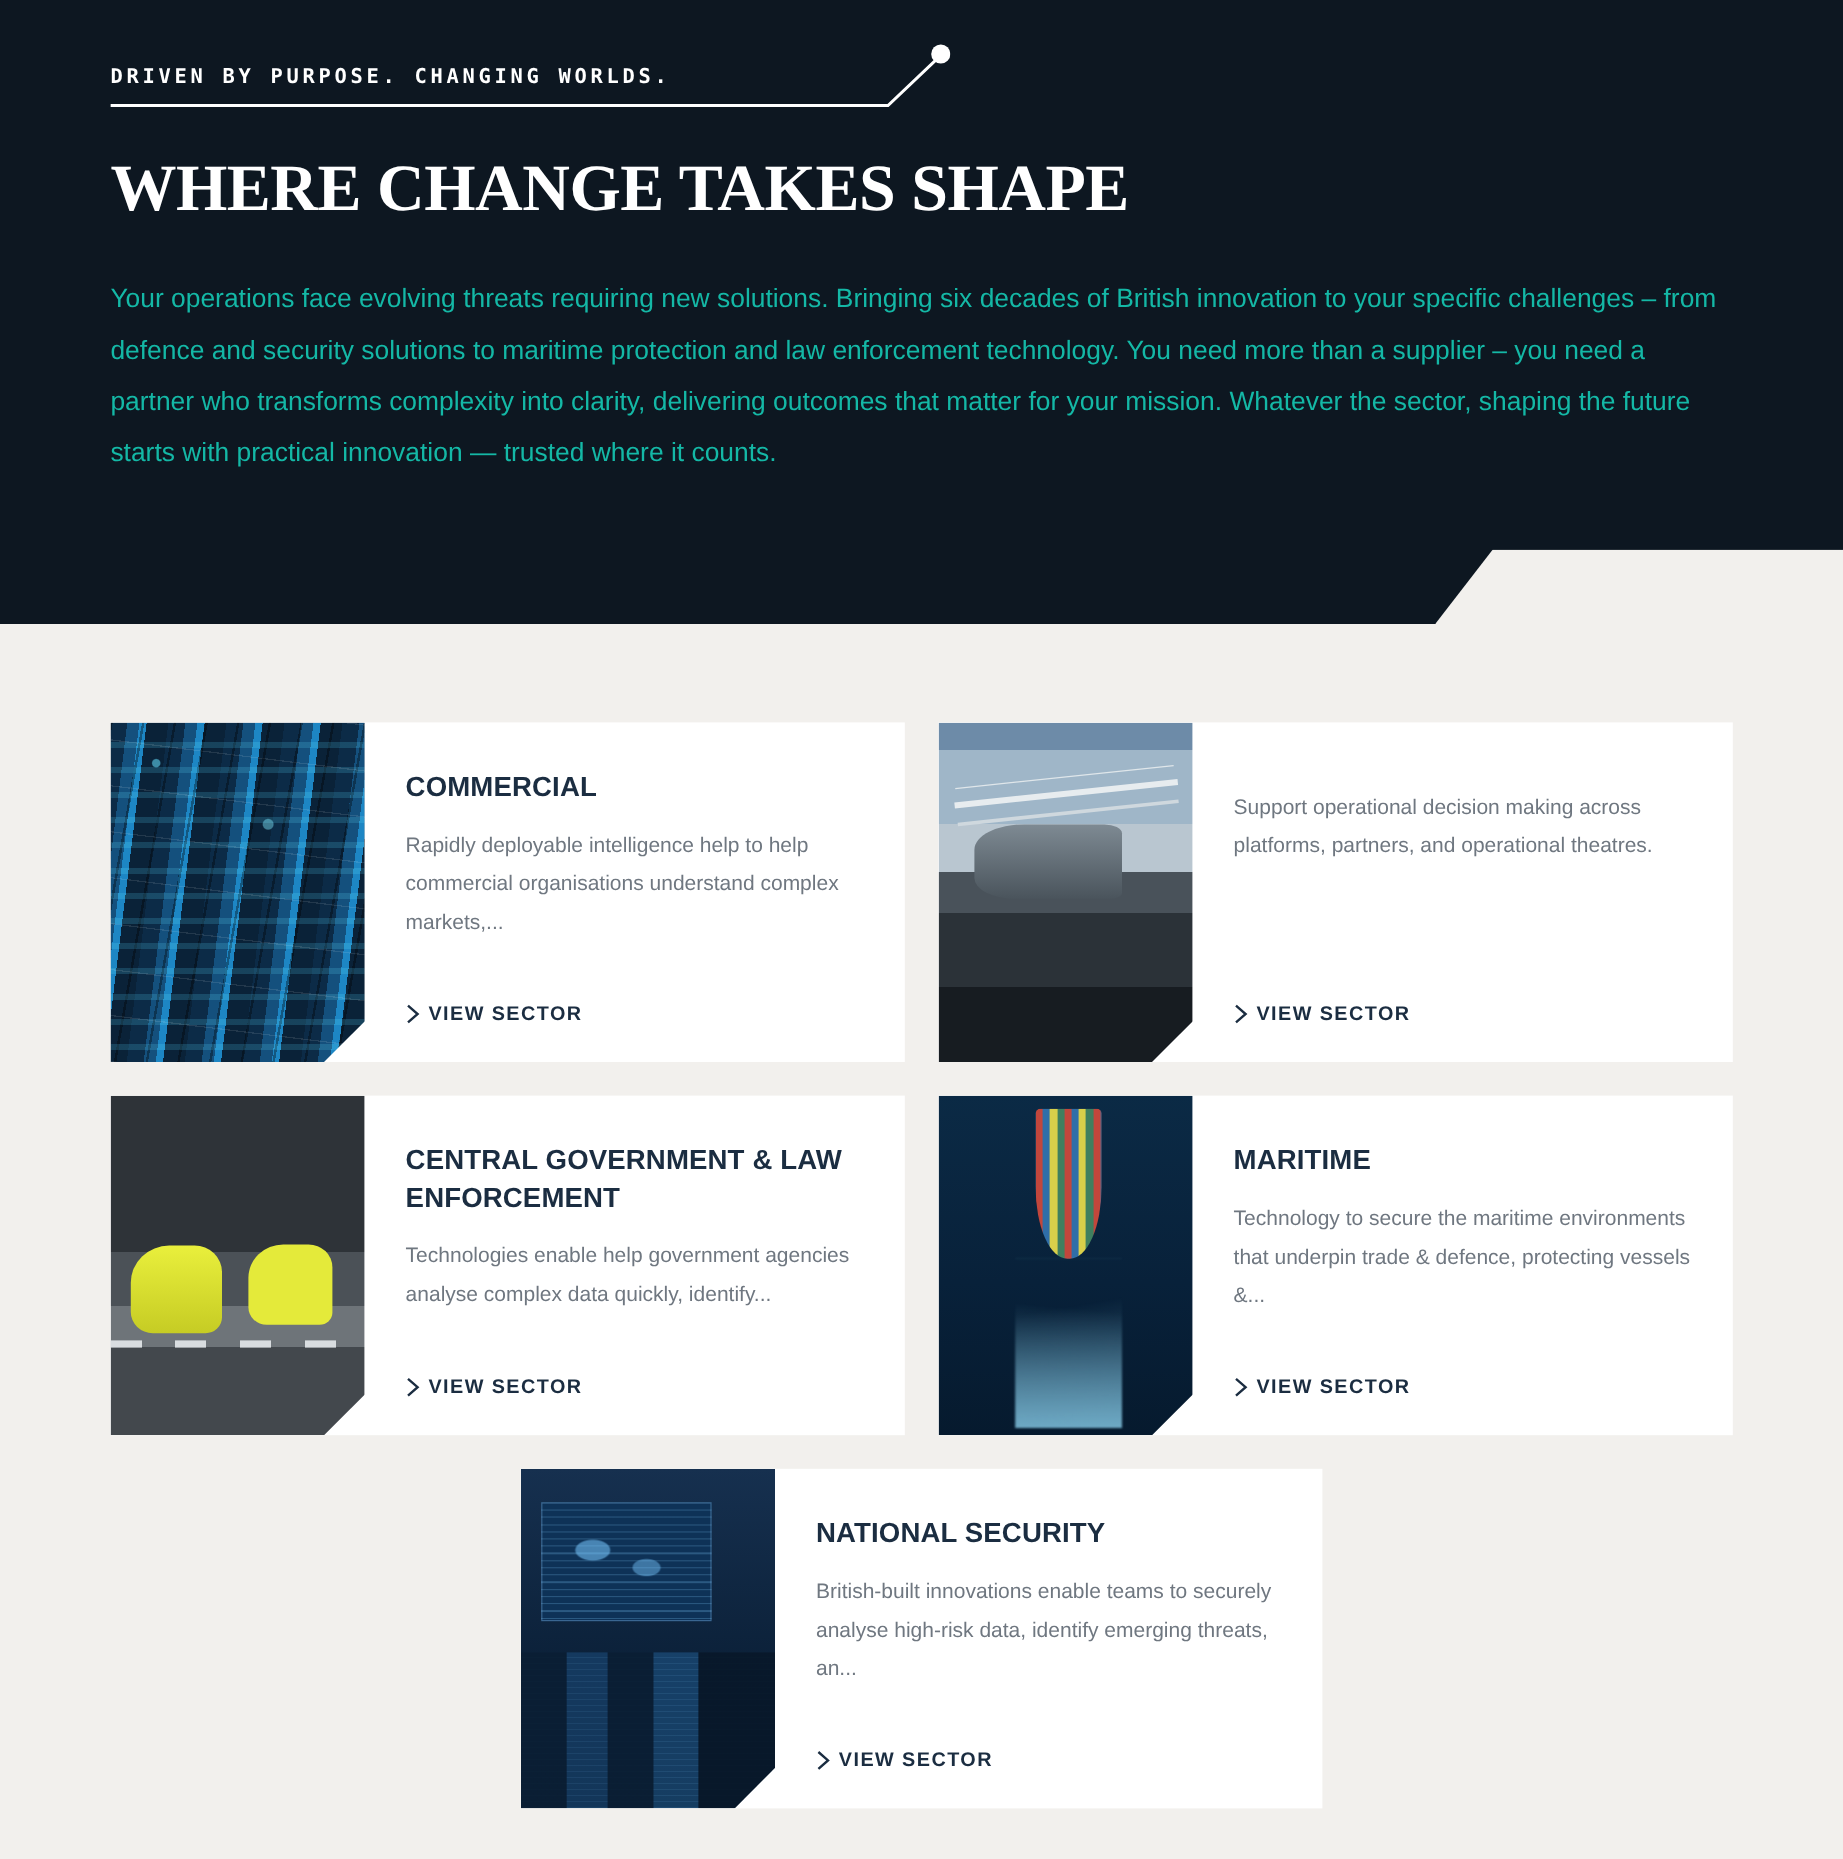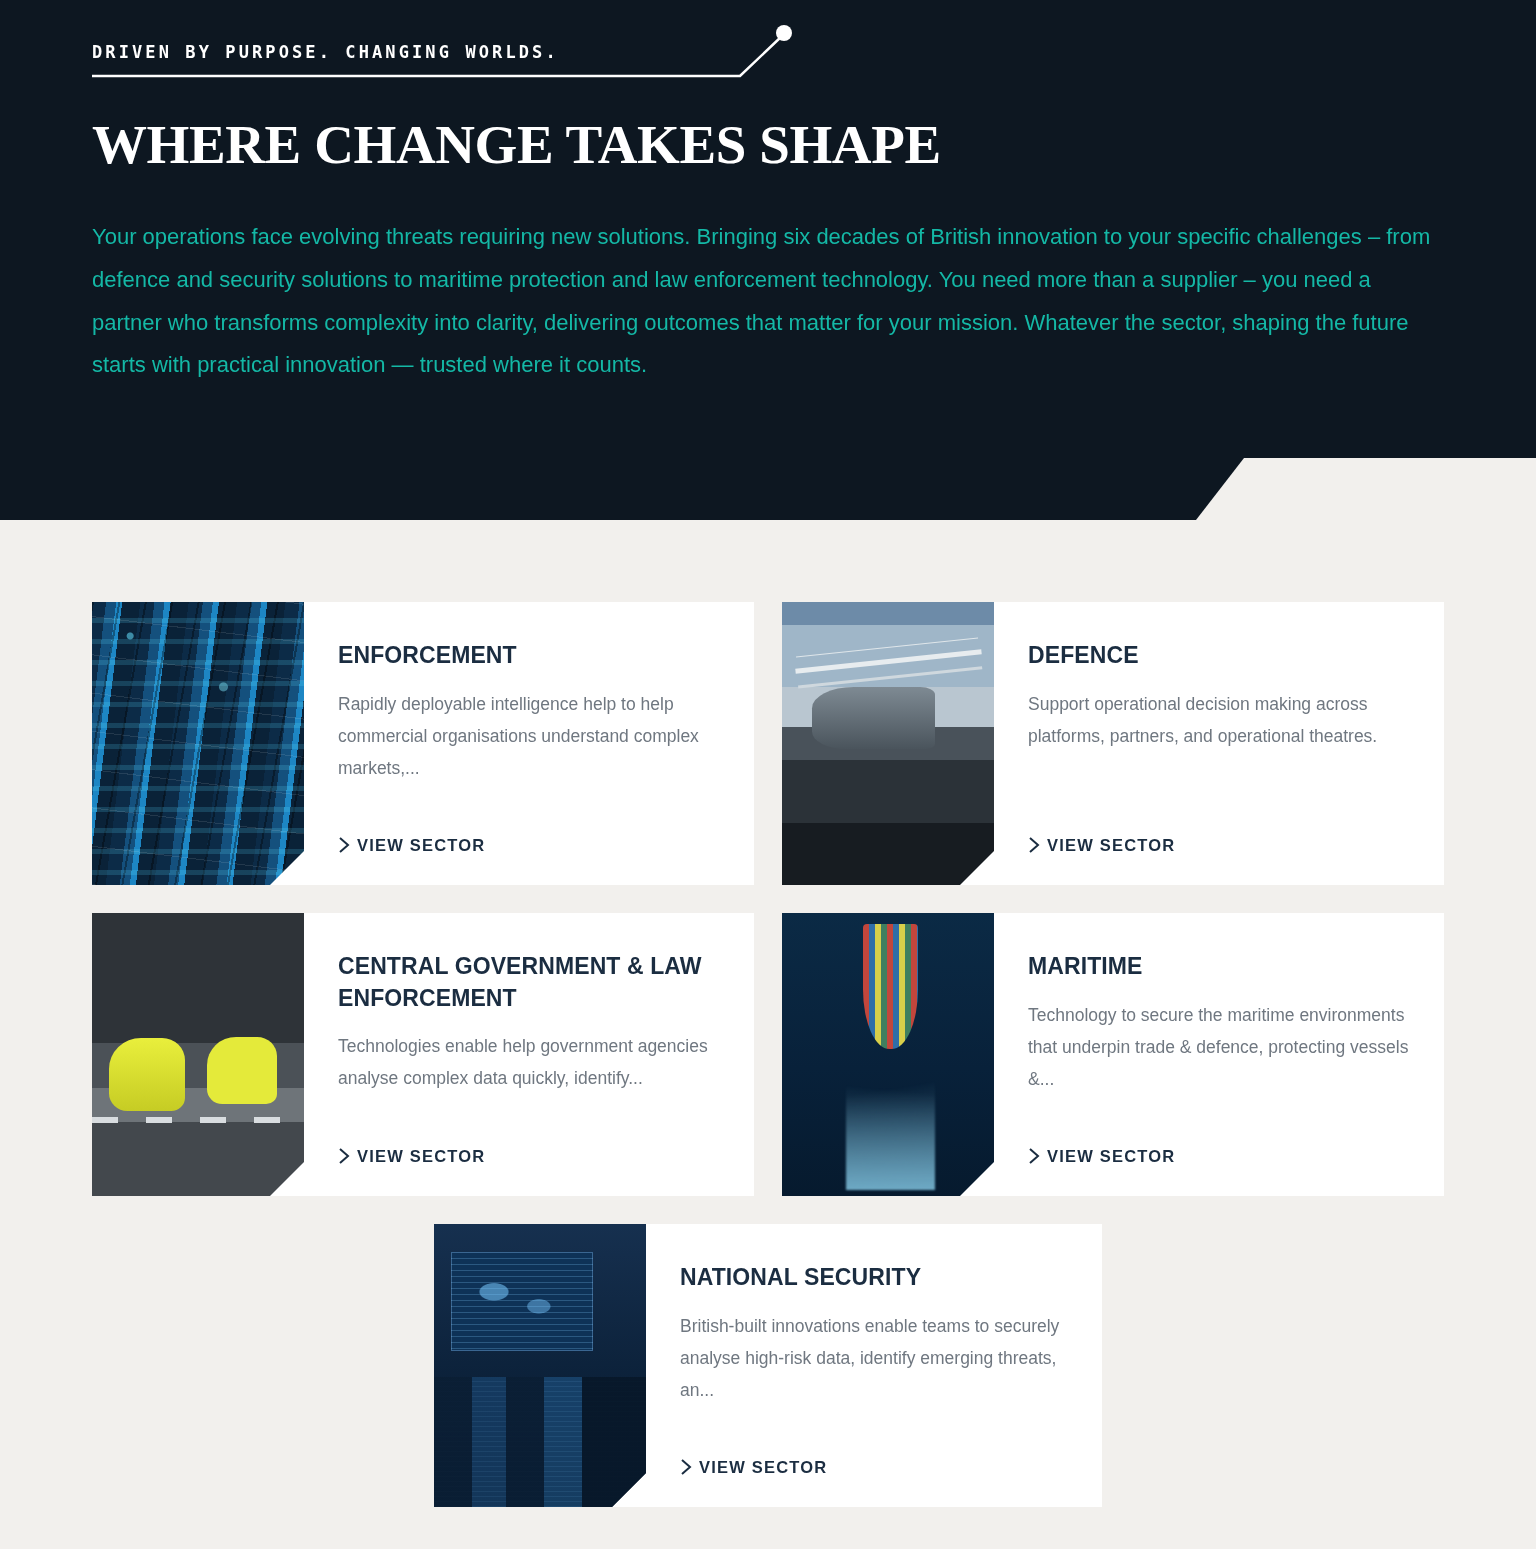--- a/index.html
+++ b/index.html
@@ -7,21 +7,21 @@
     width: 1536px;
     background: #f2f0ed;
     font-family: "Liberation Sans", sans-serif;
   }
   body { width: 1536px; min-height: 1549px; overflow: hidden; }
 
   
   .hero {
     position: relative;
     background: #0d1721;
-    padding: 0 0 0 0;
+    padding: 12px 0 0 0;
     height: 520px;
   }
   .hero-inner { padding: 22px 92px 0 92px; }
 
   .eyebrow-wrap { position: relative; height: 62px; }
   .eyebrow {
     font-family: "DejaVu Sans Mono", monospace;
     color: #ffffff;
     font-size: 17px;
     letter-spacing: 3.1px;
@@ -245,37 +245,36 @@
 
 <section class="cards-section">
 
   <div class="row">
 
     <article class="card">
       <div class="thumb">
         <div class="img-commercial"></div>
       </div>
       <div class="card-body">
-        <h2 class="card-title">ENFORCEMENT</h2>
+        <h2 class="card-title">COMMERCIAL</h2>
         <p class="card-desc">Rapidly deployable intelligence help to help commercial organisations understand complex markets,...</p>
         <a class="card-cta" href="#">
           <svg class="chev" viewBox="0 0 13 20" aria-hidden="true">
             <path d="M2 3 L10 10 L2 17" fill="none" stroke="#1b2d41" stroke-width="2"></path>
           </svg>
           <span>VIEW SECTOR</span>
         </a>
       </div>
     </article>
 
     <article class="card">
       <div class="thumb">
         <div class="img-defence"></div>
       </div>
       <div class="card-body">
-        <h2 class="card-title">DEFENCE</h2>
         <p class="card-desc">Support operational decision making across platforms, partners, and operational theatres.</p>
         <a class="card-cta" href="#">
           <svg class="chev" viewBox="0 0 13 20" aria-hidden="true">
             <path d="M2 3 L10 10 L2 17" fill="none" stroke="#1b2d41" stroke-width="2"></path>
           </svg>
           <span>VIEW SECTOR</span>
         </a>
       </div>
     </article>
   </div>

